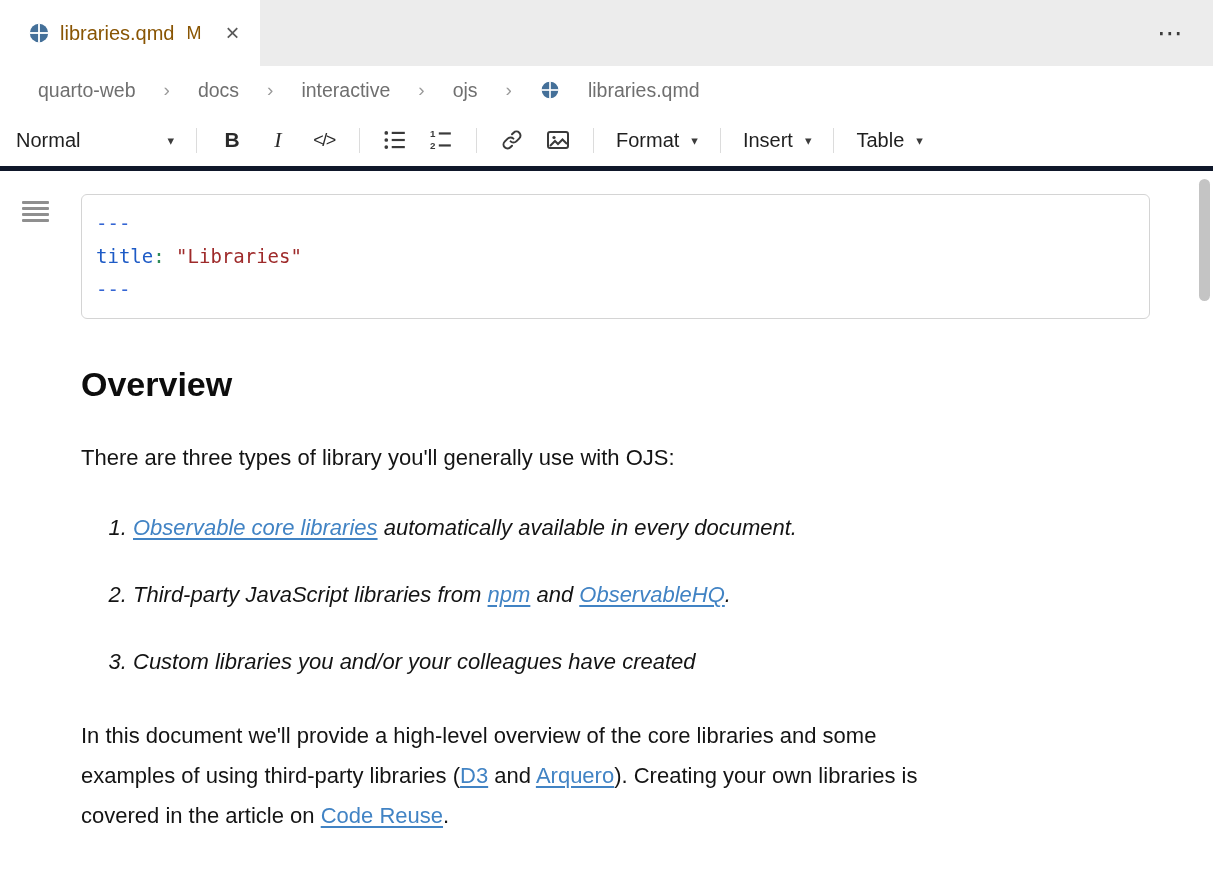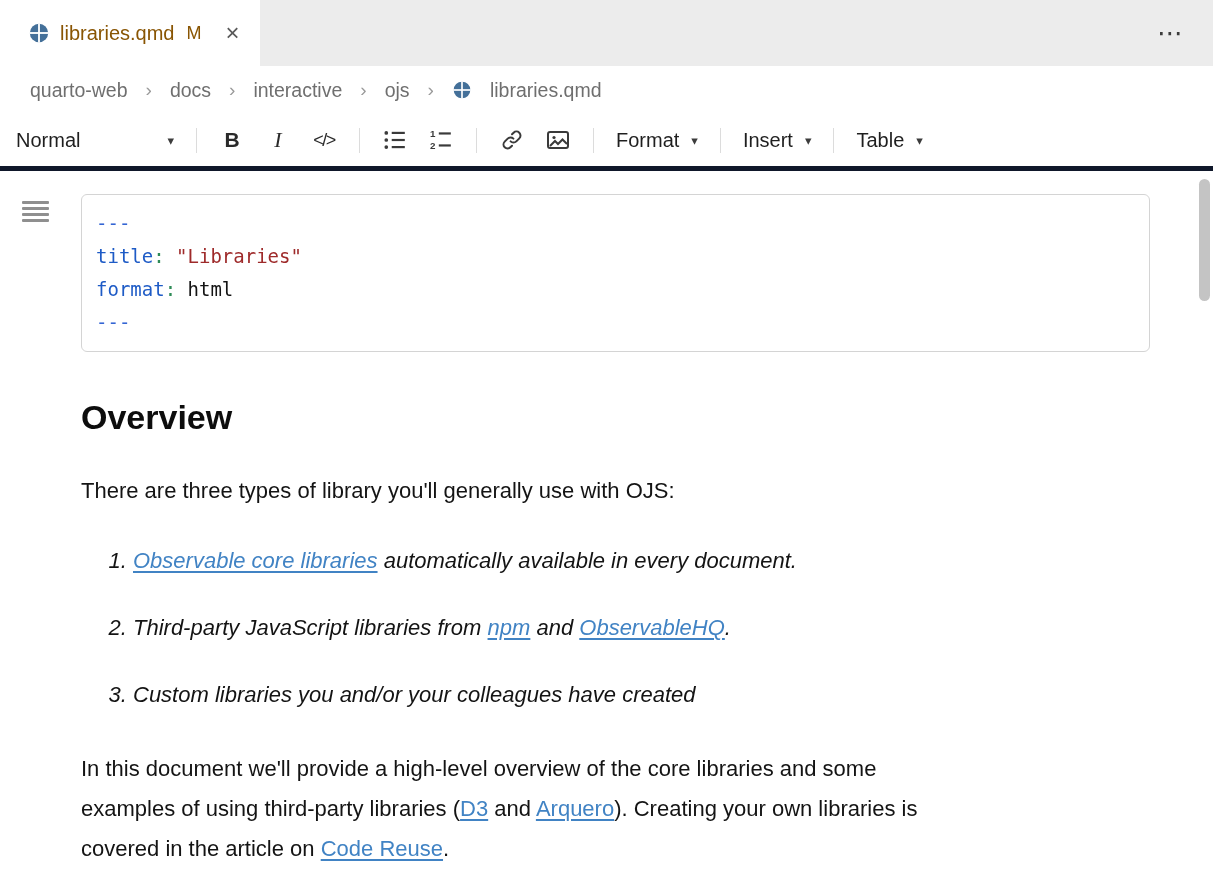--- a/index.html
+++ b/index.html
@@ -12,21 +12,21 @@
   
   .tab-bar { height:66px; background:#ececec; display:flex; align-items:stretch; justify-content:space-between; }
   .tab { display:flex; align-items:center; gap:10px; background:#fff; padding:0 20px 0 28px; cursor:pointer; }
   .tab-title { font-size:20px; color:var(--modified); }
   .mod-badge { font-size:18px; color:var(--modified); margin-left:2px; }
   .tab-close { font-size:24px; color:#5a5a5a; margin-left:14px; line-height:1; cursor:pointer; }
   .tab-actions { display:flex; align-items:center; margin-right:28px; }
   .ellipsis { font-size:26px; color:#3c3c3c; letter-spacing:2px; cursor:pointer; }
 
   
-  .breadcrumb { height:48px; display:flex; align-items:center; gap:18px; padding-left:30px; font-size:19.5px; color:#6f6f6f; background:#fff;text-align:right; }
+  .breadcrumb { height:48px; display:flex; align-items:center; gap:28px; padding-left:38px; font-size:19.5px; color:#6f6f6f; background:#fff;text-align:right; }
   .crumb { cursor:pointer; }
   .crumb-sep { color:#9a9a9a; font-size:19px; }
   .icon-inline { display:inline-flex; align-items:center; }
 
   
   .toolbar { height:57px; display:flex; align-items:center; padding-left:16px; border-bottom:5px solid #0f172a; background:#fff; }
   .style-dropdown { width:168px; display:flex; align-items:center; justify-content:space-between; font-size:20px; color:#1f1f1f; padding:0 10px 0 0; cursor:pointer; }
   .chev { font-size:13px; color:#3c3c3c; }
   .tb-sep { width:1px; height:25px; background:#dcdcdc; margin:0 12px; }
   .tb-btn { min-width:46px; height:40px; display:flex; align-items:center; justify-content:center; border:none; background:transparent; font-size:20px; color:#2a2a2a; cursor:pointer; border-radius:4px; font-family:inherit; }
@@ -163,21 +163,20 @@
         <rect x="0" y="1" width="27" height="3" rx="1" fill="#8f8f8f"></rect>
         <rect x="0" y="7" width="27" height="3" rx="1" fill="#8f8f8f"></rect>
         <rect x="0" y="13" width="27" height="3" rx="1" fill="#8f8f8f"></rect>
         <rect x="0" y="19" width="27" height="3" rx="1" fill="#8f8f8f"></rect>
       </svg>
   </span>
 
   <div class="code-block">
     <div class="code-line"><span class="tok-delim">---</span></div>
     <div class="code-line"><span class="tok-key">title</span><span class="tok-colon">:</span><span class="tok-plain"> </span><span class="tok-string">"Libraries"</span></div>
-    <div class="code-line"><span class="tok-key">format</span><span class="tok-colon">:</span><span class="tok-plain"> html</span></div>
     <div class="code-line"><span class="tok-delim">---</span></div>
   </div>
 
   <h1 class="doc-heading">Overview</h1>
 
   <p class="doc-para">There are three types of library you'll generally use with OJS:</p>
 
   <ol class="doc-list">
     <li><a href="#" class="doc-link">Observable core libraries</a><span> automatically available in every document.</span></li>
     <li><span>Third-party JavaScript libraries from </span><a href="#" class="doc-link">npm</a><span> and </span><a href="#" class="doc-link">ObservableHQ</a><span>.</span></li>

